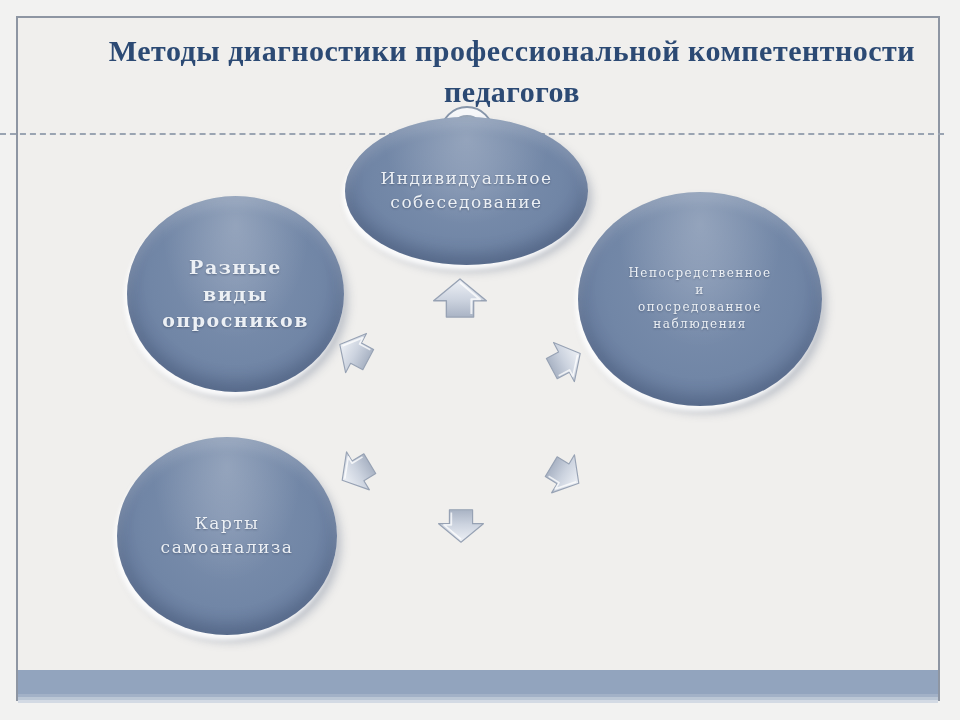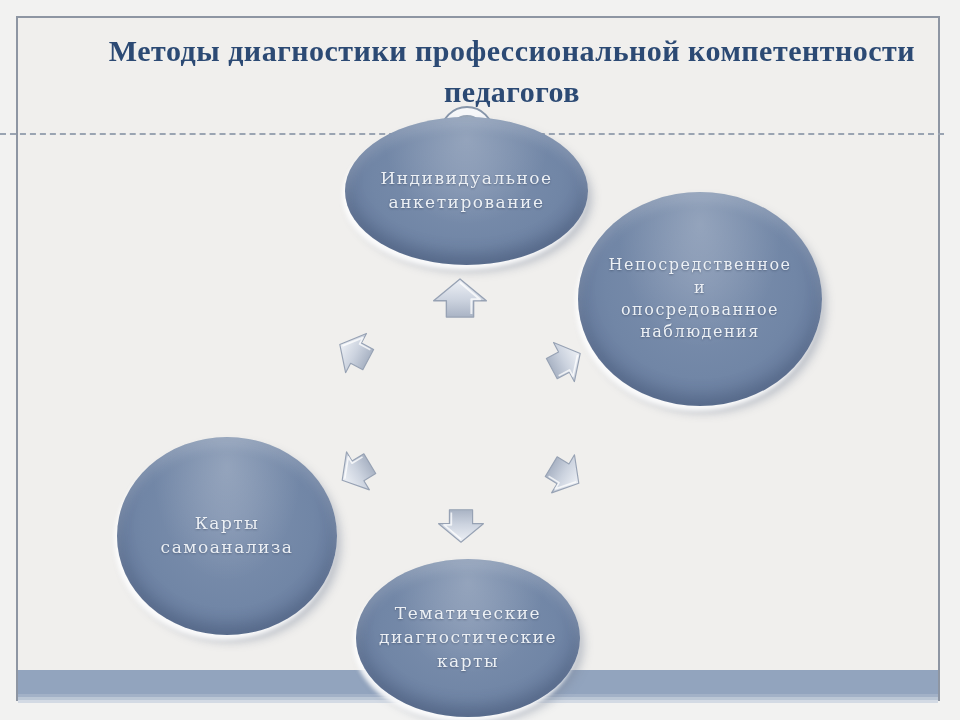--- a/index.html
+++ b/index.html
@@ -53,21 +53,21 @@
     font-size:17px;line-height:1.4;padding:0 10px;
   }
   .node.top          {left:345px;top:117px;width:243px;height:148px;}
   .node.top-left     {left:127px;top:196px;width:217px;height:196px;}
   .node.top-right    {left:578px;top:192px;width:244px;height:214px;}
   .node.center       {left:374px;top:330px;width:196px;height:172px;}
   .node.bottom-left  {left:117px;top:437px;width:220px;height:198px;}
   .node.bottom-right {left:574px;top:451px;width:232px;height:196px;}
   .node.bottom       {left:356px;top:559px;width:224px;height:158px;}
   .node.top-left .node-label{font-weight:700;font-size:19px;}
-  .node.top-right .node-label{font-size:16px;}
+  .node.top-right .node-label{font-size:12px;}
   .arrow{position:absolute;z-index:3;overflow:visible;}
   .a-up        {left:431px;top:278px;width:58px;height:40px;}
   .a-up-left   {left:331px;top:330px;width:46px;height:44px;transform:rotate(-62deg);}
   .a-up-right  {left:543px;top:339px;width:46px;height:44px;transform:rotate(62deg);}
   .a-down-left {left:333px;top:450px;width:46px;height:44px;transform:rotate(-121deg);}
   .a-down-right{left:542px;top:453px;width:46px;height:44px;transform:rotate(121deg);}
   .a-down      {left:436px;top:509px;width:50px;height:34px;transform:rotate(180deg);}
 </style>
 </head>
 <body>
@@ -114,37 +114,37 @@
     </svg>
   <svg class="arrow a-down-right">
       <use href="#blockArrow"></use>
     </svg>
   <svg class="arrow a-down">
       <use href="#blockArrow"></use>
     </svg>
 
   <div class="node top">
     <div class="node-label">Индивидуальное
-анкетирование</div>
+собеседование</div>
   </div>
 
+  <div class="node top-left">
+    <div class="node-label">Разные
+виды
+опросников</div>
+  </div>
 
   <div class="node top-right">
     <div class="node-label">Непосредственное
 и
 опосредованное
 наблюдения</div>
   </div>
 
 
   <div class="node bottom-left">
     <div class="node-label">Карты
 самоанализа</div>
   </div>
 
 
-  <div class="node bottom">
-    <div class="node-label">Тематические
-диагностические
-карты</div>
-  </div>
 
 </div>
 
 </body></html>

